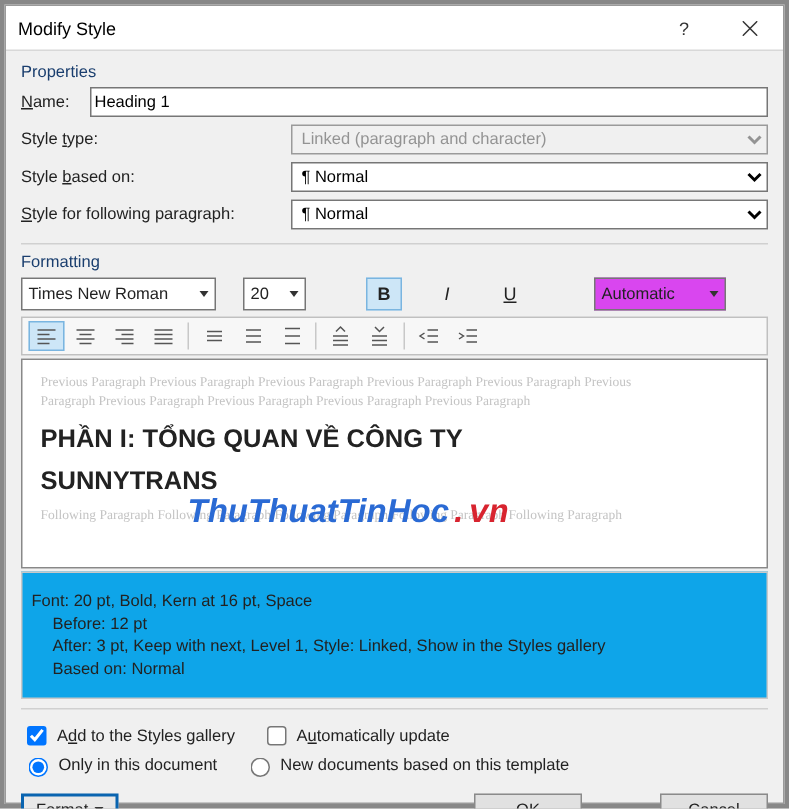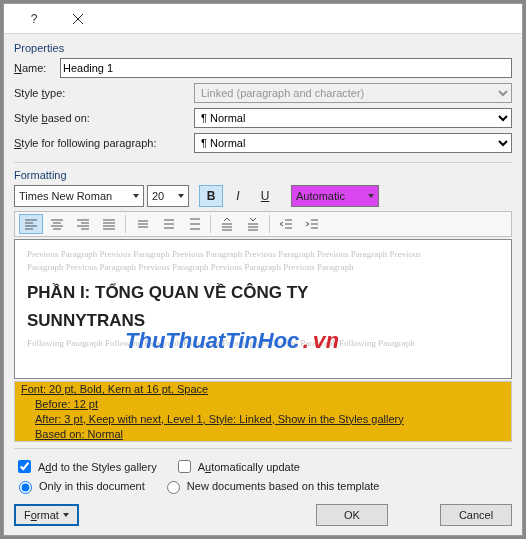--- a/index.html
+++ b/index.html
@@ -13,53 +13,54 @@
 .section-label { color: #1a3e6e; font-size: 11px; margin-bottom: 4px; }
 .row { display: flex; align-items: center; margin-bottom: 5px; }
 .row label { width: 180px; }
 .row label.short { width: 46px; }
 input.txt, select.sel { height: 20px; border: 1px solid #767676; background: #fff; padding: 0 2px; font-size: 11px; }
 input.txt { flex: 1; }
 select.sel { flex: 1; }
 select.sel:disabled { background: #f0f0f0; color: #6d6d6d; }
 .underline { text-decoration: underline; }
 .hr { border-top: 1px solid #d0d0d0; margin: 4px 0 6px 0; }
-.toolbar { display: flex; align-items: center; gap: 3px; margin-bottom: 4px; text-align: center; }
+.toolbar { display: flex; align-items: center; gap: 18px; margin-bottom: 4px; text-align: center; }
 .fontname { width: 130px; height: 22px; border: 1px solid #767676; background: #fff; display: flex; align-items: center; padding: 0 4px; font-size: 11px; }
 .fontname .dd { margin-left: auto; }
 .fontsize { width: 42px; height: 22px; border: 1px solid #767676; background: #fff; display: flex; align-items: center; padding: 0 4px; font-size: 11px; }
 .fontsize .dd { margin-left: auto; }
 .tb { width: 24px; height: 22px; border: 1px solid transparent; display: flex; align-items: center; justify-content: center; font-size: 12px; font-family: "Times New Roman", serif; }
 .tb.active { background: #cde6f7; border-color: #7ab5e0; }
 .colorpick { width: 88px; height: 22px; border: 1px solid #767676; background: #d946ef; display: flex; align-items: center; padding: 0 4px; font-size: 11px; gap:4px;}
 .colorpick .dd { margin-left: auto; }
 .tb2row { display: flex; align-items: center; gap: 2px; height: 26px; border: 1px solid #c0c0c0; background: #f7f7f7; padding: 0 4px; margin-bottom: 2px; }
 .tb2 { width: 24px; height: 20px; display: flex; align-items: center; justify-content: center; }
 .tb2.active-left { background: #cde6f7; border: 1px solid #7ab5e0; }
 .sep { width: 1px; height: 18px; background: #c8c8c8; margin: 0 2px; }
 .preview { border: 1px solid #888; background: #fff; height: 140px; padding: 8px 12px; overflow: hidden; margin-bottom: 2px; }
 .prev-ghost { color: #c4c4c4; font-size: 9px; line-height: 1.4; font-family: "Times New Roman", serif; white-space: nowrap; overflow:hidden;}
 .prev-title { font-family: "Times New Roman", serif; font-weight: bold; font-size: 17px; margin: 10px 0 6px 0; }
 .watermark { color: #2a6ad4; font-family: Arial, sans-serif; font-weight: bold; font-style: italic; font-size: 22px; pointer-events: none; display:flex; align-items:baseline; gap:0;}
 .watermark .red { color: #d8242f; font-style: italic; font-family: Liberation Mono, monospace; }
-.descbox { border: 1px solid #c8c8c8; background: #eab308; padding: 0 6px; font-size: 11px; line-height: 1.35; margin-bottom: 2px; text-decoration: underline; }
+.descbox { border: 1px solid #c8c8c8; background: #0ea5e9; padding: 12px 6px; font-size: 11px; line-height: 1.35; margin-bottom: 2px; }
 .checks { margin-top: 2px; }
 .checks label { display: inline-flex; align-items: center; gap: 4px; margin-right: 14px; font-size: 11px; }
 .radios label { display: inline-flex; align-items: center; gap: 4px; margin-right: 14px; font-size: 11px; }
 .footer { display: flex; align-items: center; padding-top: 8px; gap: 46px; }
 .btn { height: 22px; border: 1px solid #8a8a8a; background: #e1e1e1; padding: 0 14px; font-size: 11px; display: flex; align-items: center; }
 .btn.format { border: 2px solid #0964b0; padding: 0 8px; gap: 4px; background:#e8e8e8;}
 .dd-tri { width: 0; height: 0; border-left: 3px solid transparent; border-right: 3px solid transparent; border-top: 4px solid #333; }
 svg.ic { width: 14px; height: 14px; stroke: #555; stroke-width: 1; fill: none; }
 </style>
 </head>
 <body>
 
 <div class="dialog">
   <div class="titlebar">
+    <span class="title">Modify Style</span>
     <div class="titlebtn">?</div>
     <div class="titlebtn">
       <svg viewBox="0 0 10 10">
           <line x1="0" y1="0" x2="10" y2="10" stroke="#333" stroke-width="1"></line>
           <line x1="10" y1="0" x2="0" y2="10" stroke="#333" stroke-width="1"></line>
         </svg>
     </div>
   </div>
 
   <div class="body">

